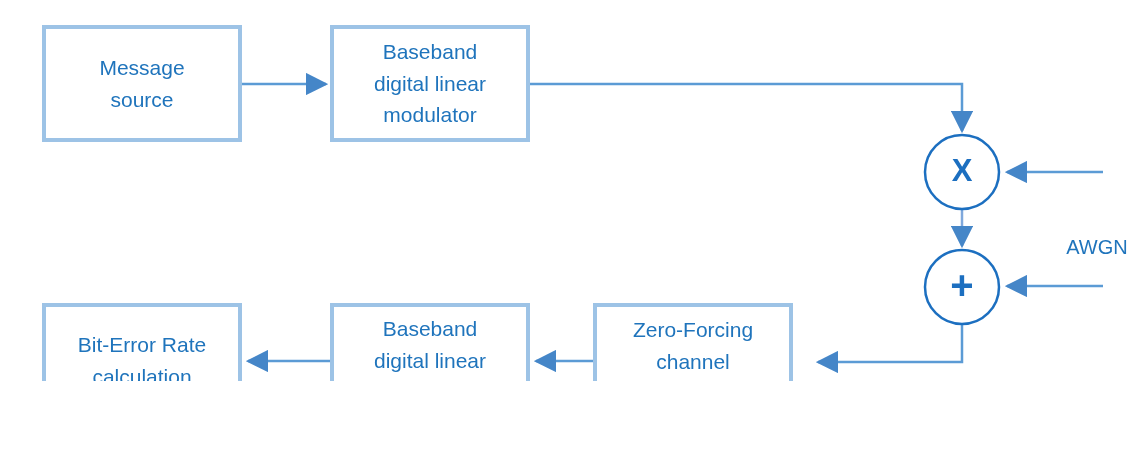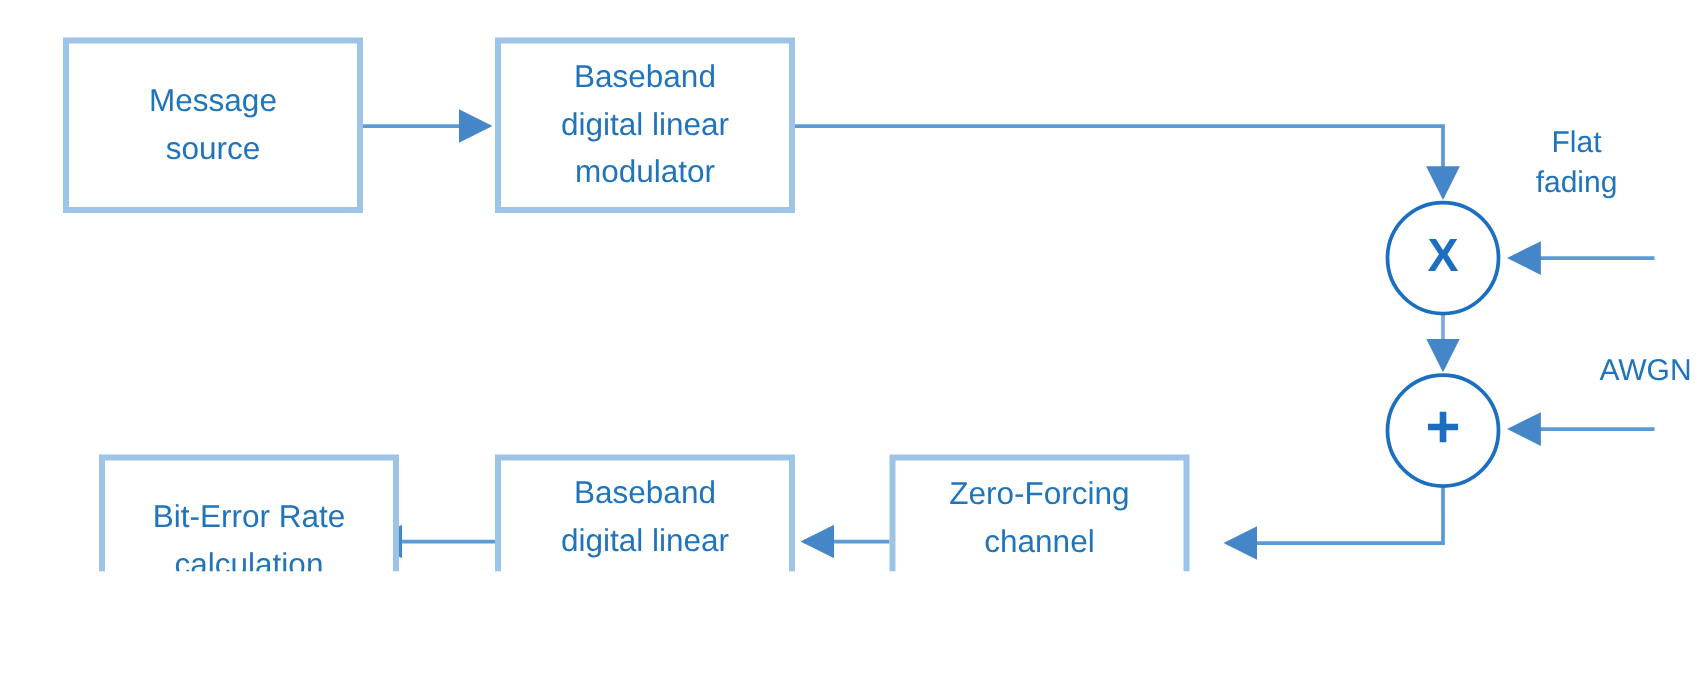--- a/index.html
+++ b/index.html
@@ -18,21 +18,21 @@
     border:4px solid #9DC3E6;
     background:#ffffff;
     display:flex;align-items:center;justify-content:center;
     text-align:center;
     color:#1F74BC;
     font-size:21px;line-height:1.5;
     white-space:pre-line;
   }
   .box-message{left:42px;top:25px;}
   .box-modulator{left:330px;top:25px;}
-  .box-ber{left:42px;top:303px;height:115px;margin-left:24px;}
+  .box-ber{left:42px;top:303px;height:115px;}
   .box-demodulator{left:330px;top:303px;height:115px;}
   .box-zeroforcing{left:593px;top:303px;}
   .sidelabel{
     position:absolute;
     color:#1F74BC;
     font-size:20px;line-height:1.35;
     text-align:center;
     white-space:pre-line;
   }
   .label-flat-fading{left:1008px;top:82px;width:86px;}
@@ -102,18 +102,16 @@
 
   <div class="box box-ber">
     <span>Bit-Error Rate
 calculation</span>
   </div>
 
   <div class="op op-multiply">X</div>
 
   <div class="op op-add">+</div>
 
-  <div class="sidelabel label-flat-fading">Flat
-fading</div>
 
   <div class="sidelabel label-awgn">AWGN</div>
 
 </div>
 
 </body></html>

